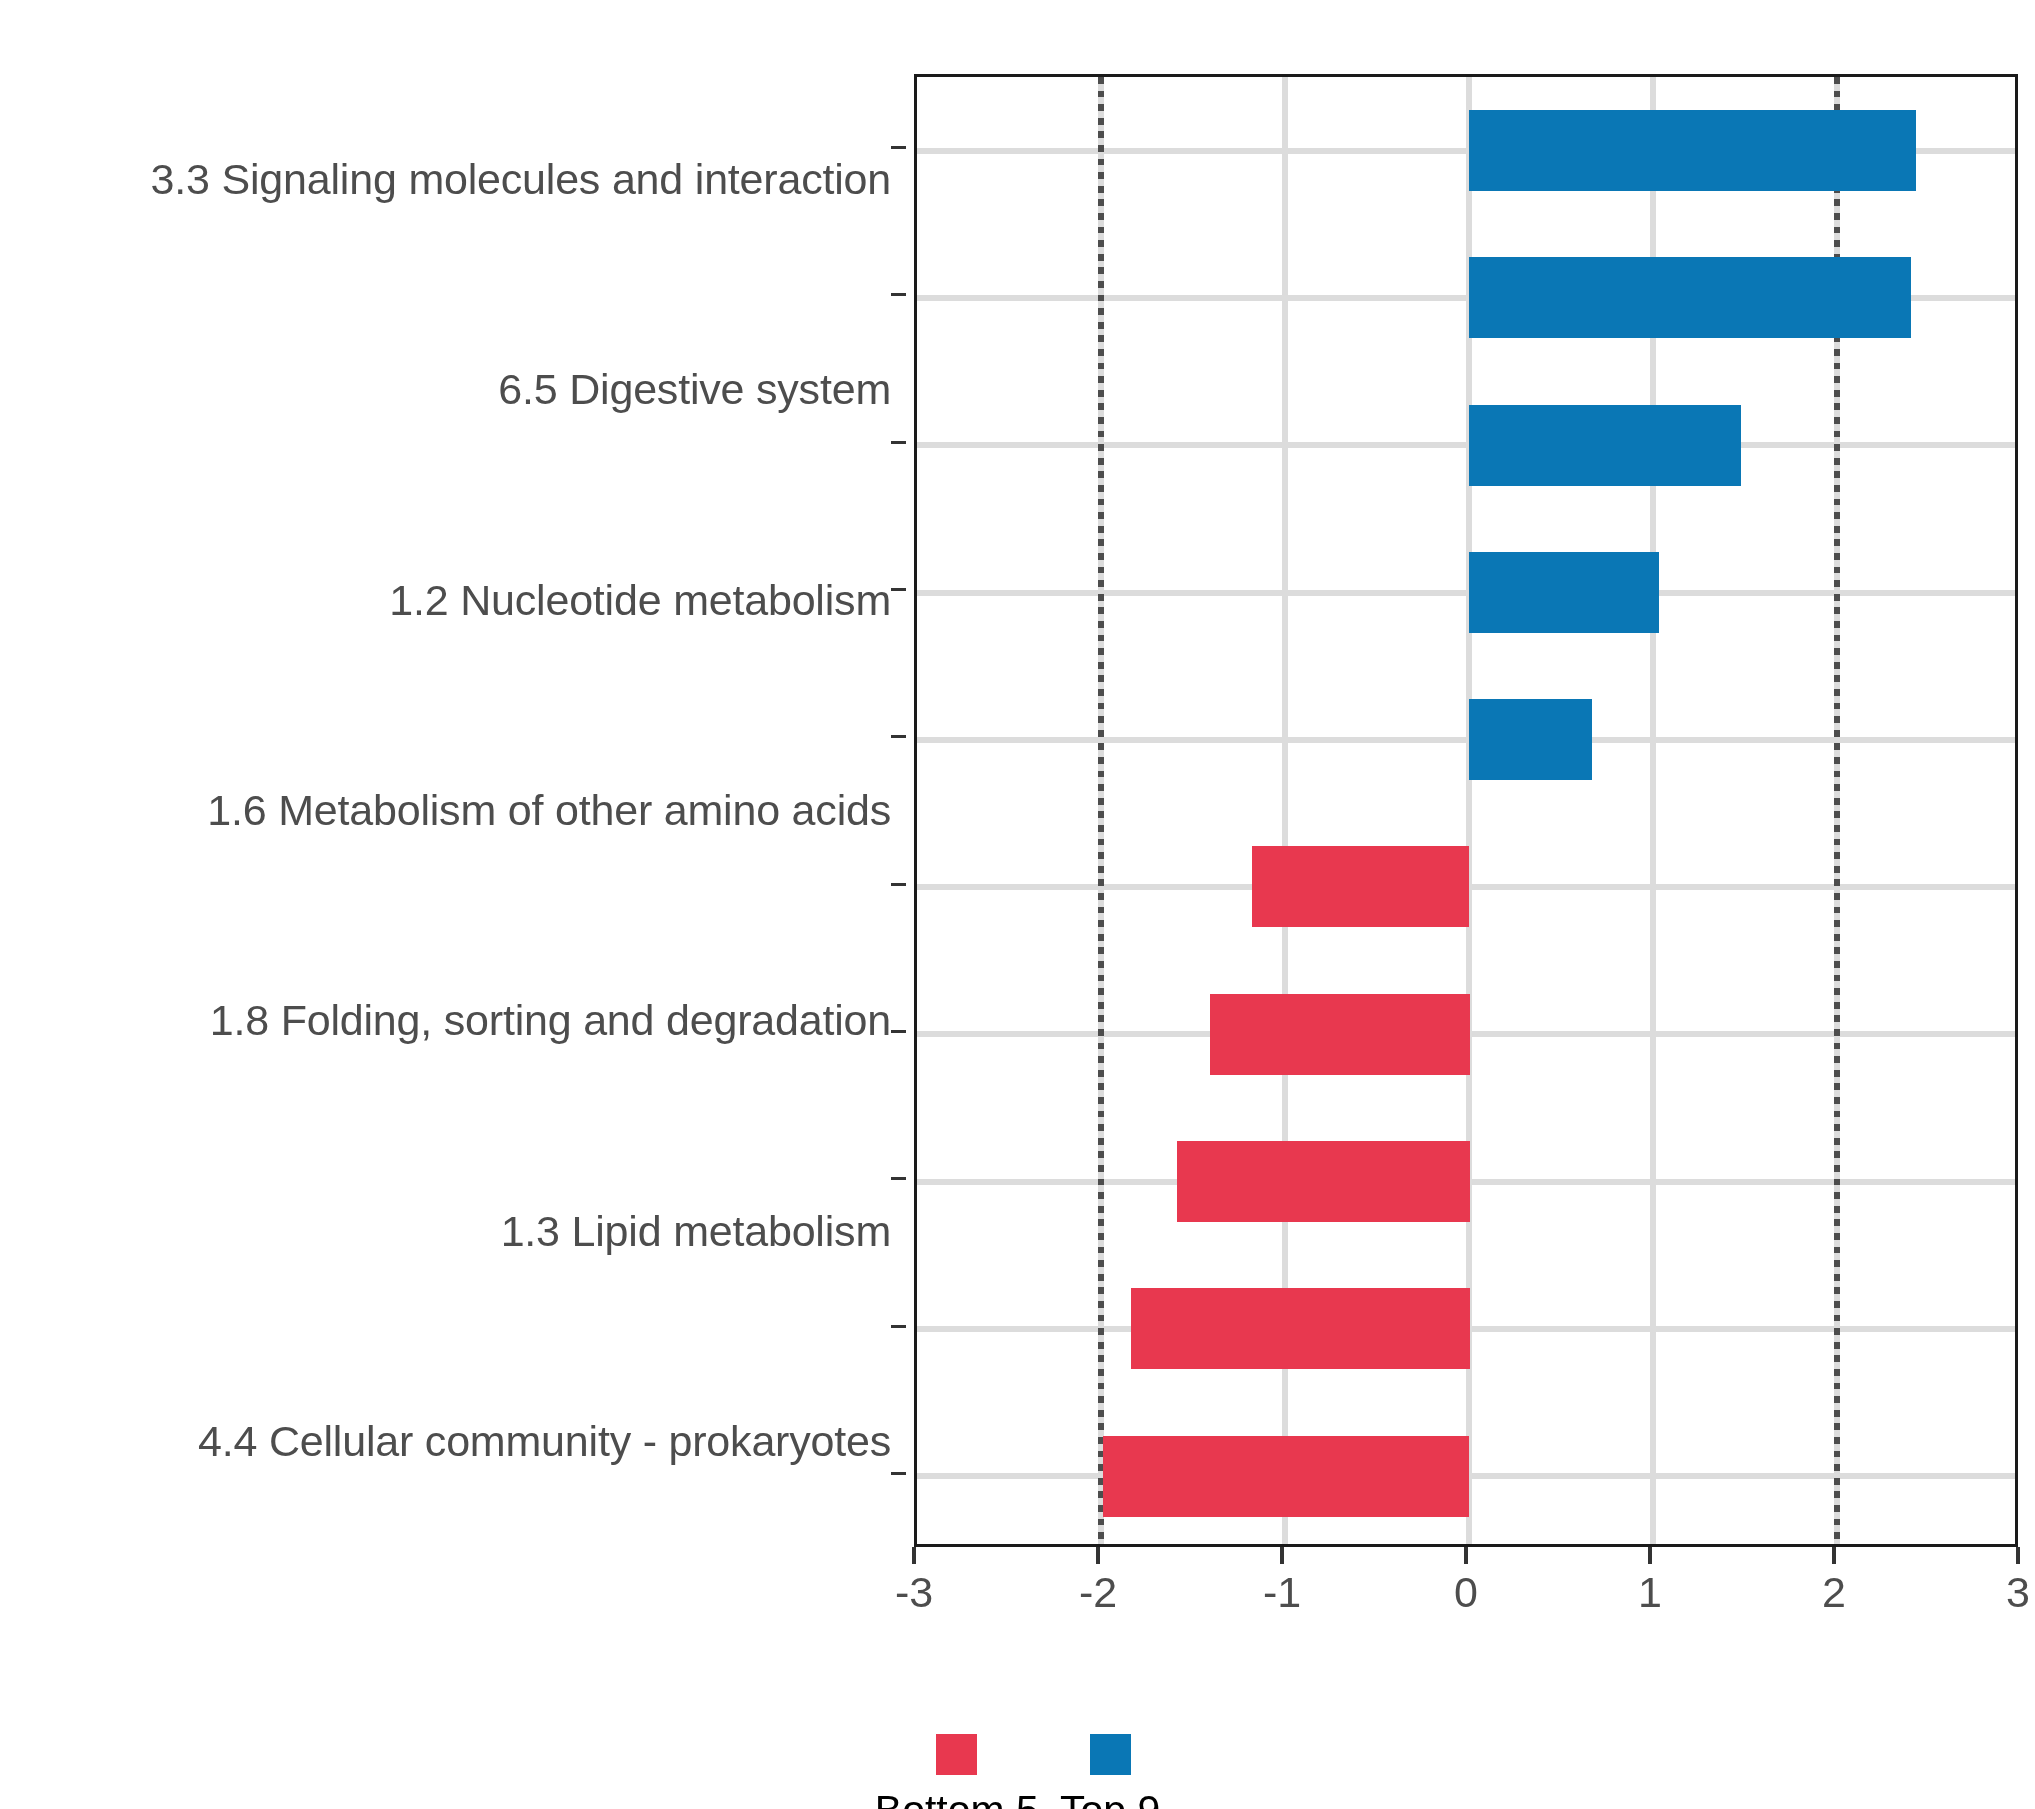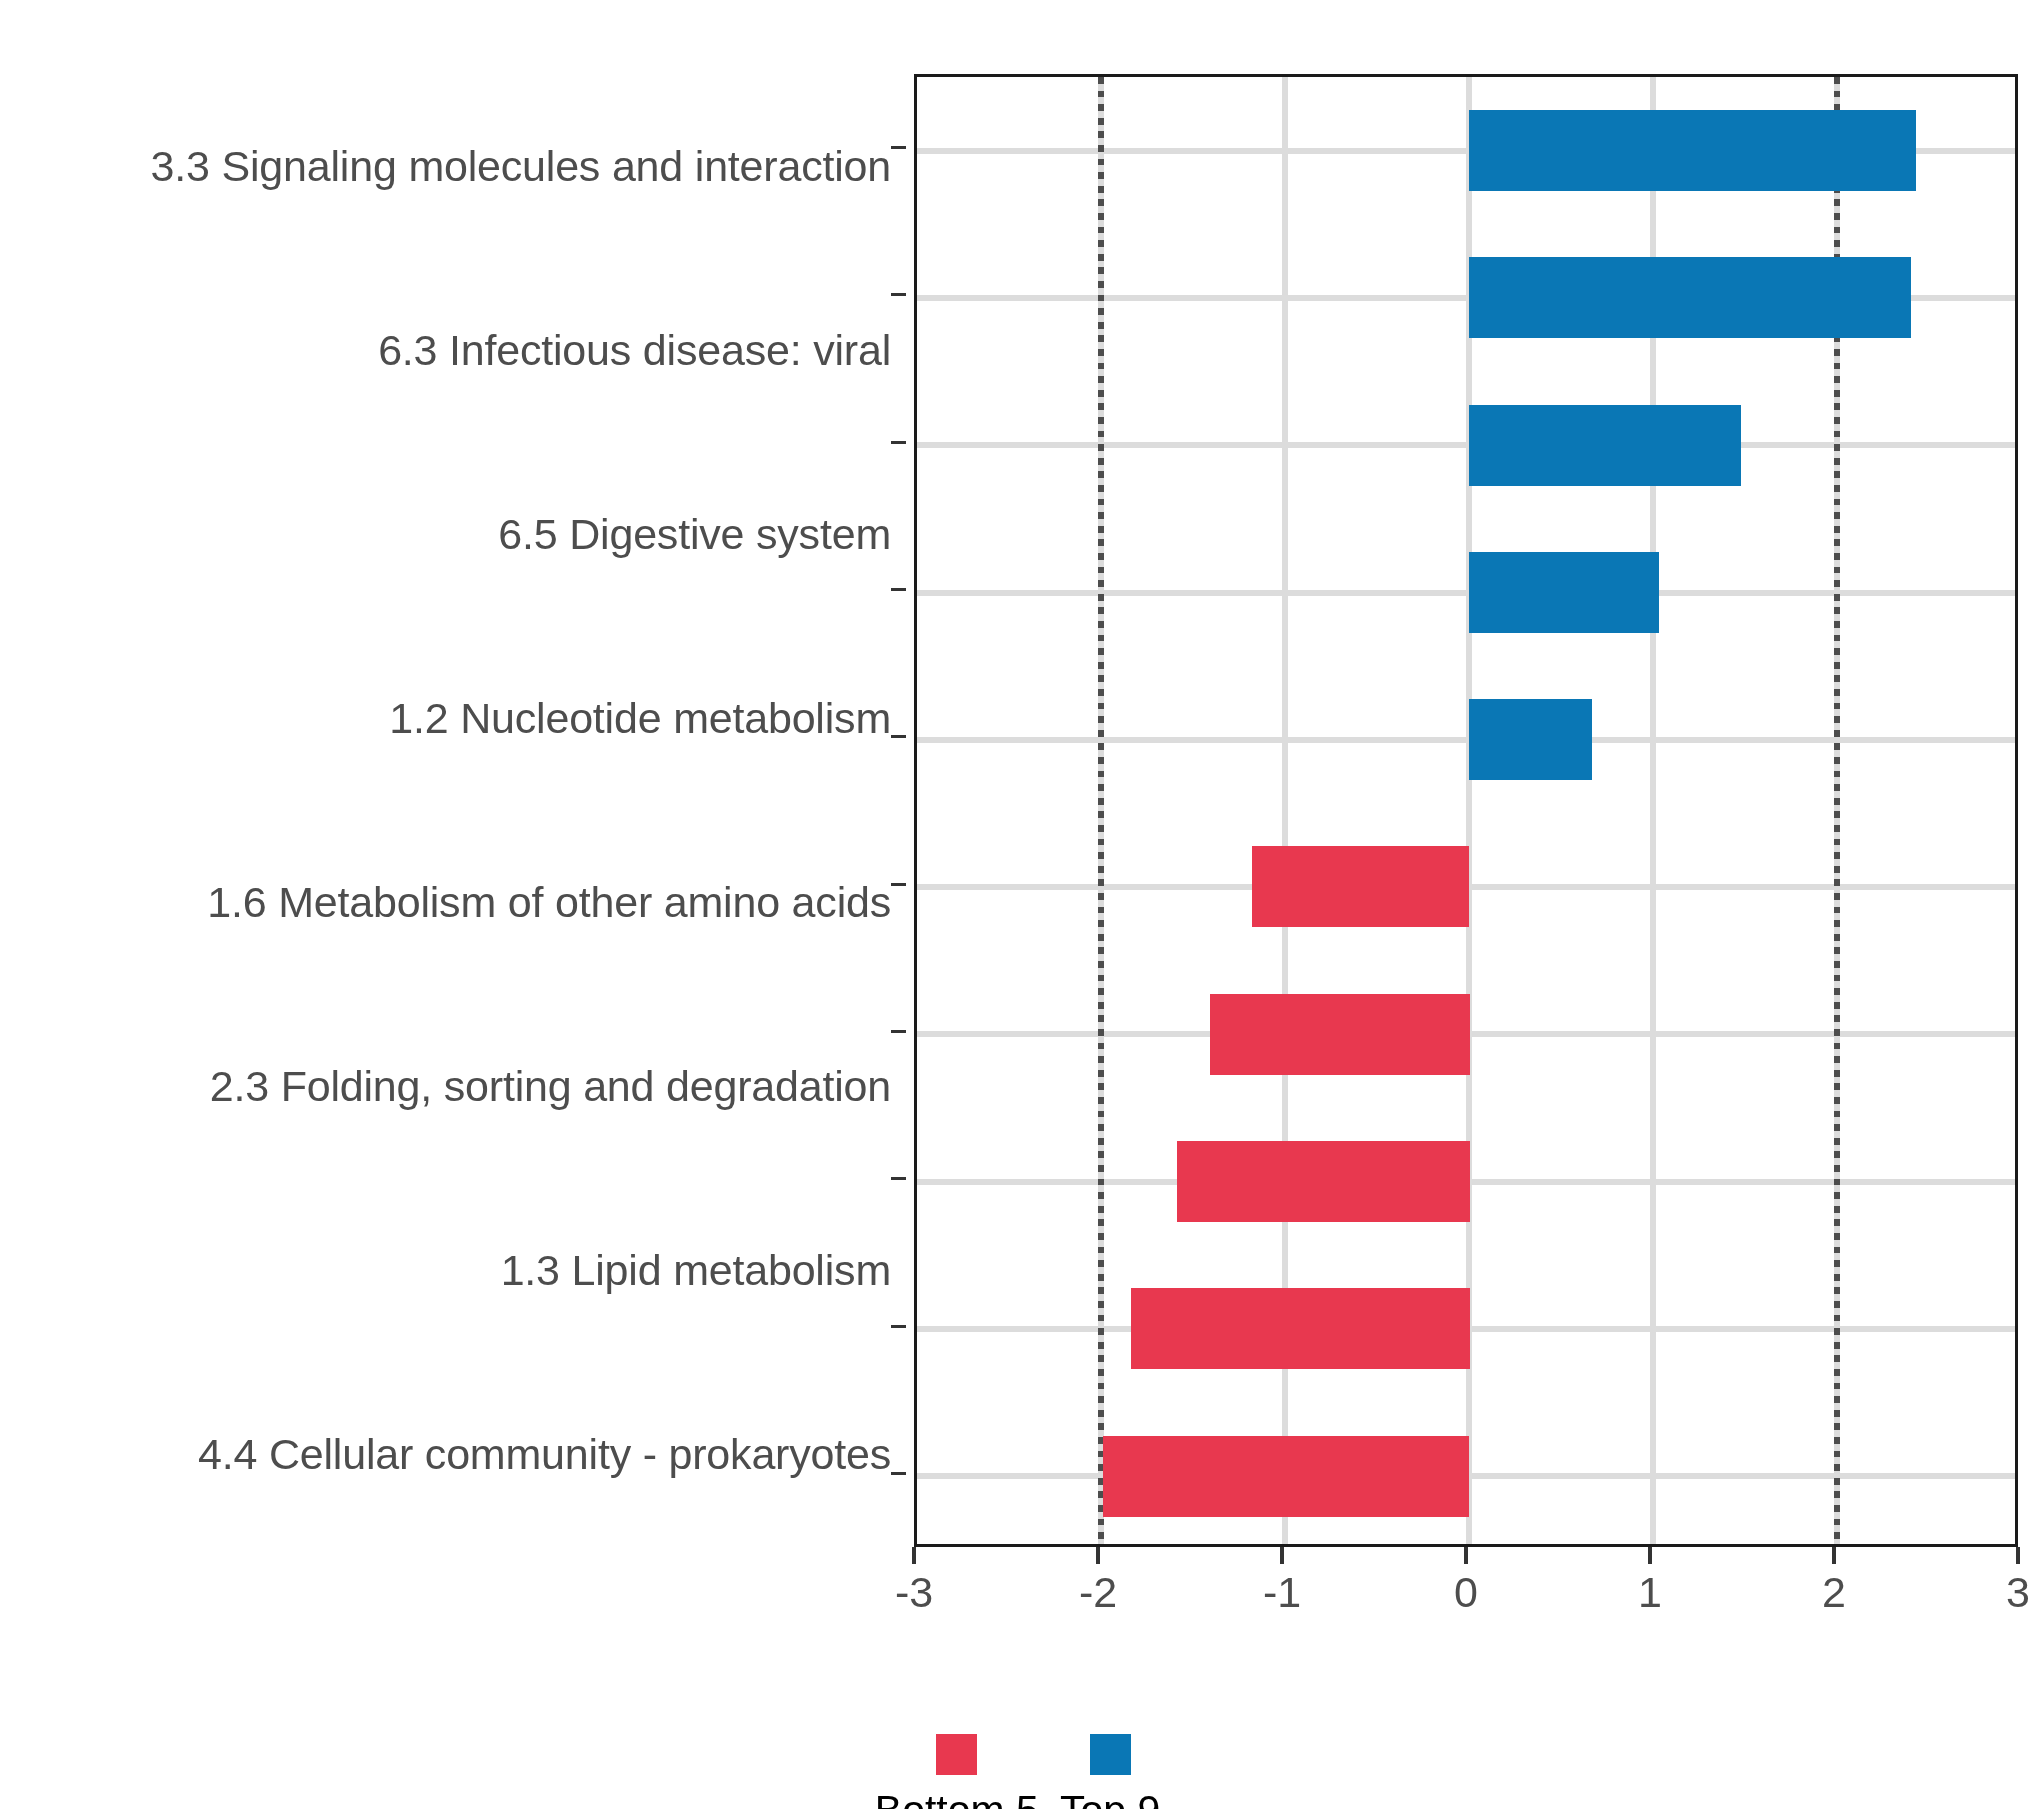--- a/index.html
+++ b/index.html
@@ -175,39 +175,36 @@
 </head>
 <body>
 
 <div id="figure">
 
   <div id="ylabels">
       <div class="ylabel-row">
         <span class="ylabel-text">3.3 Signaling molecules and interaction</span>
       </div>
       <div class="ytick-mark" style="top: 72px;"></div>
-      <div class="ylabel-row">
-        <span class="ylabel-text">6.3 Infectious disease: viral</span>
-      </div>
       <div class="ytick-mark" style="top: 219px;"></div>
       <div class="ylabel-row">
         <span class="ylabel-text">6.5 Digestive system</span>
       </div>
       <div class="ytick-mark" style="top: 367px;"></div>
       <div class="ytick-mark" style="top: 514px;"></div>
       <div class="ylabel-row">
         <span class="ylabel-text">1.2 Nucleotide metabolism</span>
       </div>
       <div class="ytick-mark" style="top: 661px;"></div>
       <div class="ylabel-row">
         <span class="ylabel-text">1.6 Metabolism of other amino acids</span>
       </div>
       <div class="ytick-mark" style="top: 809px;"></div>
       <div class="ylabel-row">
-        <span class="ylabel-text">2.3 Folding, sorting and degradation</span>
+        <span class="ylabel-text">1.8 Folding, sorting and degradation</span>
       </div>
       <div class="ytick-mark" style="top: 956px;"></div>
       <div class="ylabel-row">
         <span class="ylabel-text">1.3 Lipid metabolism</span>
       </div>
       <div class="ytick-mark" style="top: 1103px;"></div>
       <div class="ytick-mark" style="top: 1251px;"></div>
       <div class="ylabel-row">
         <span class="ylabel-text">4.4 Cellular community - prokaryotes</span>
       </div>

